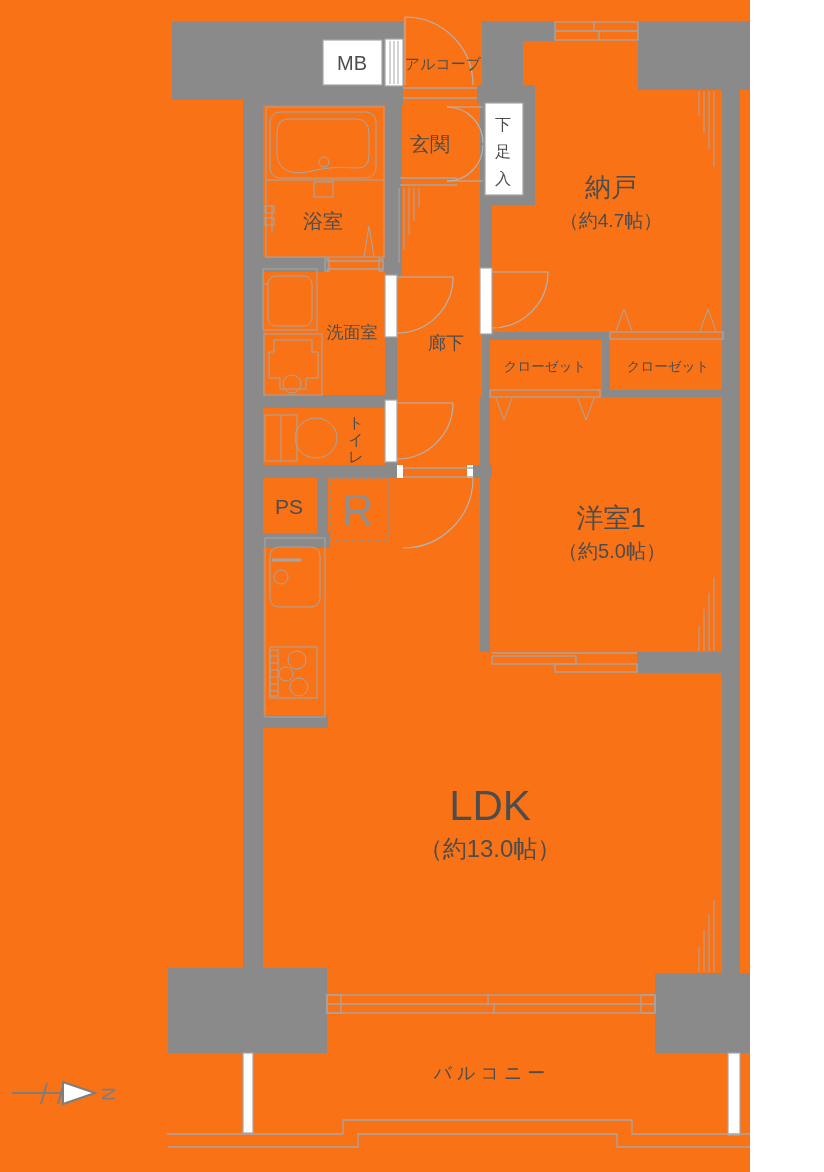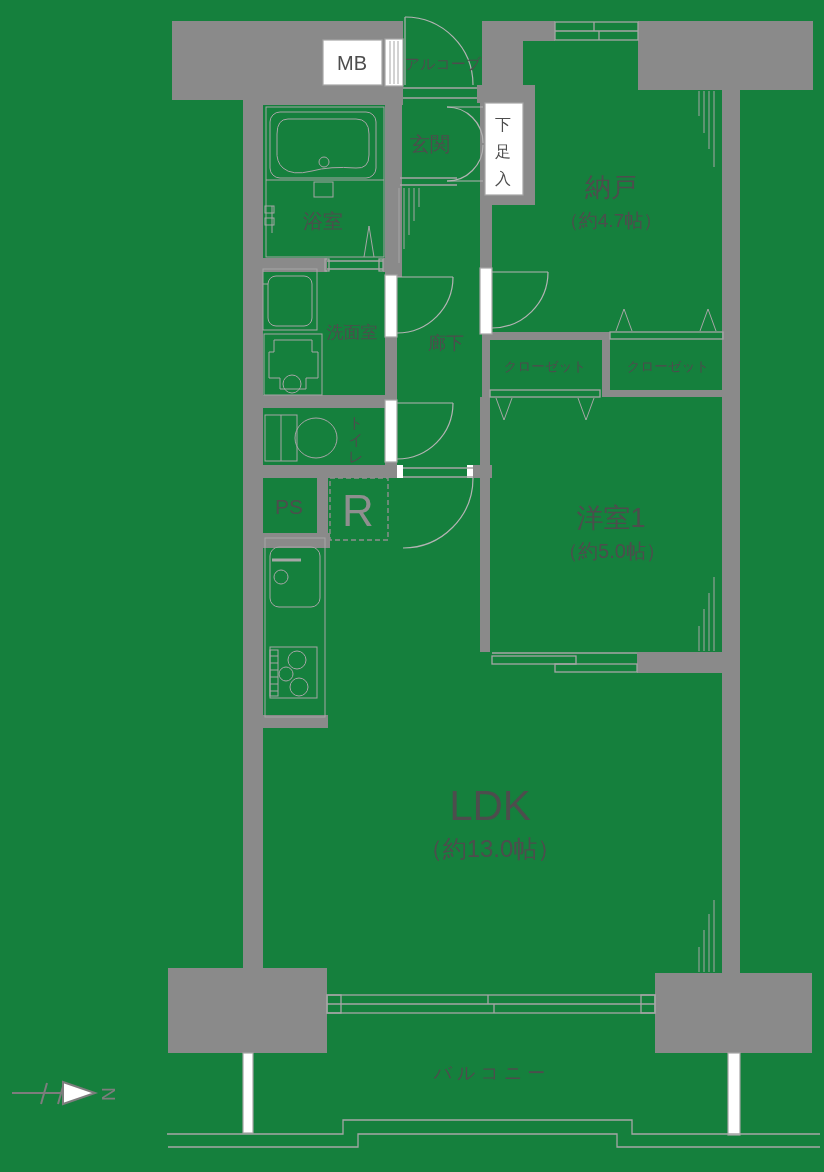--- a/index.html
+++ b/index.html
@@ -1,16 +1,16 @@
 <!DOCTYPE html>
 <html style="--wall: #8a8a8a; --line: #a6a6a6; --door: #b3b3b3; --text: #4d4d4d; --muted: #8f8f8f;"><head>
 <meta charset="utf-8">
 <style>
   html,body{margin:0;padding:0;background:#fff;}
-  .stage{width:824px;height:1172px;position:relative;background:#15803d;overflow:hidden;}
+  .stage{width:750px;height:1172px;position:relative;background:#f97316;overflow:hidden;}
   svg{display:block;}
   .wall{fill:var(--wall);stroke:none;}
   .ln{stroke:var(--line);stroke-width:1.3;fill:none;}
   .thin{stroke:var(--line);stroke-width:1;fill:none;}
   .door{stroke:var(--door);stroke-width:1.2;fill:none;}
   .wh{fill:#fff;stroke:var(--line);stroke-width:1.2;}
   .whn{fill:#fff;stroke:none;}
   text{font-family:"Liberation Sans","DejaVu Sans",sans-serif;fill:var(--text);}
   .muted{fill:var(--muted);}
   .north{fill:#7d7d7d;}

